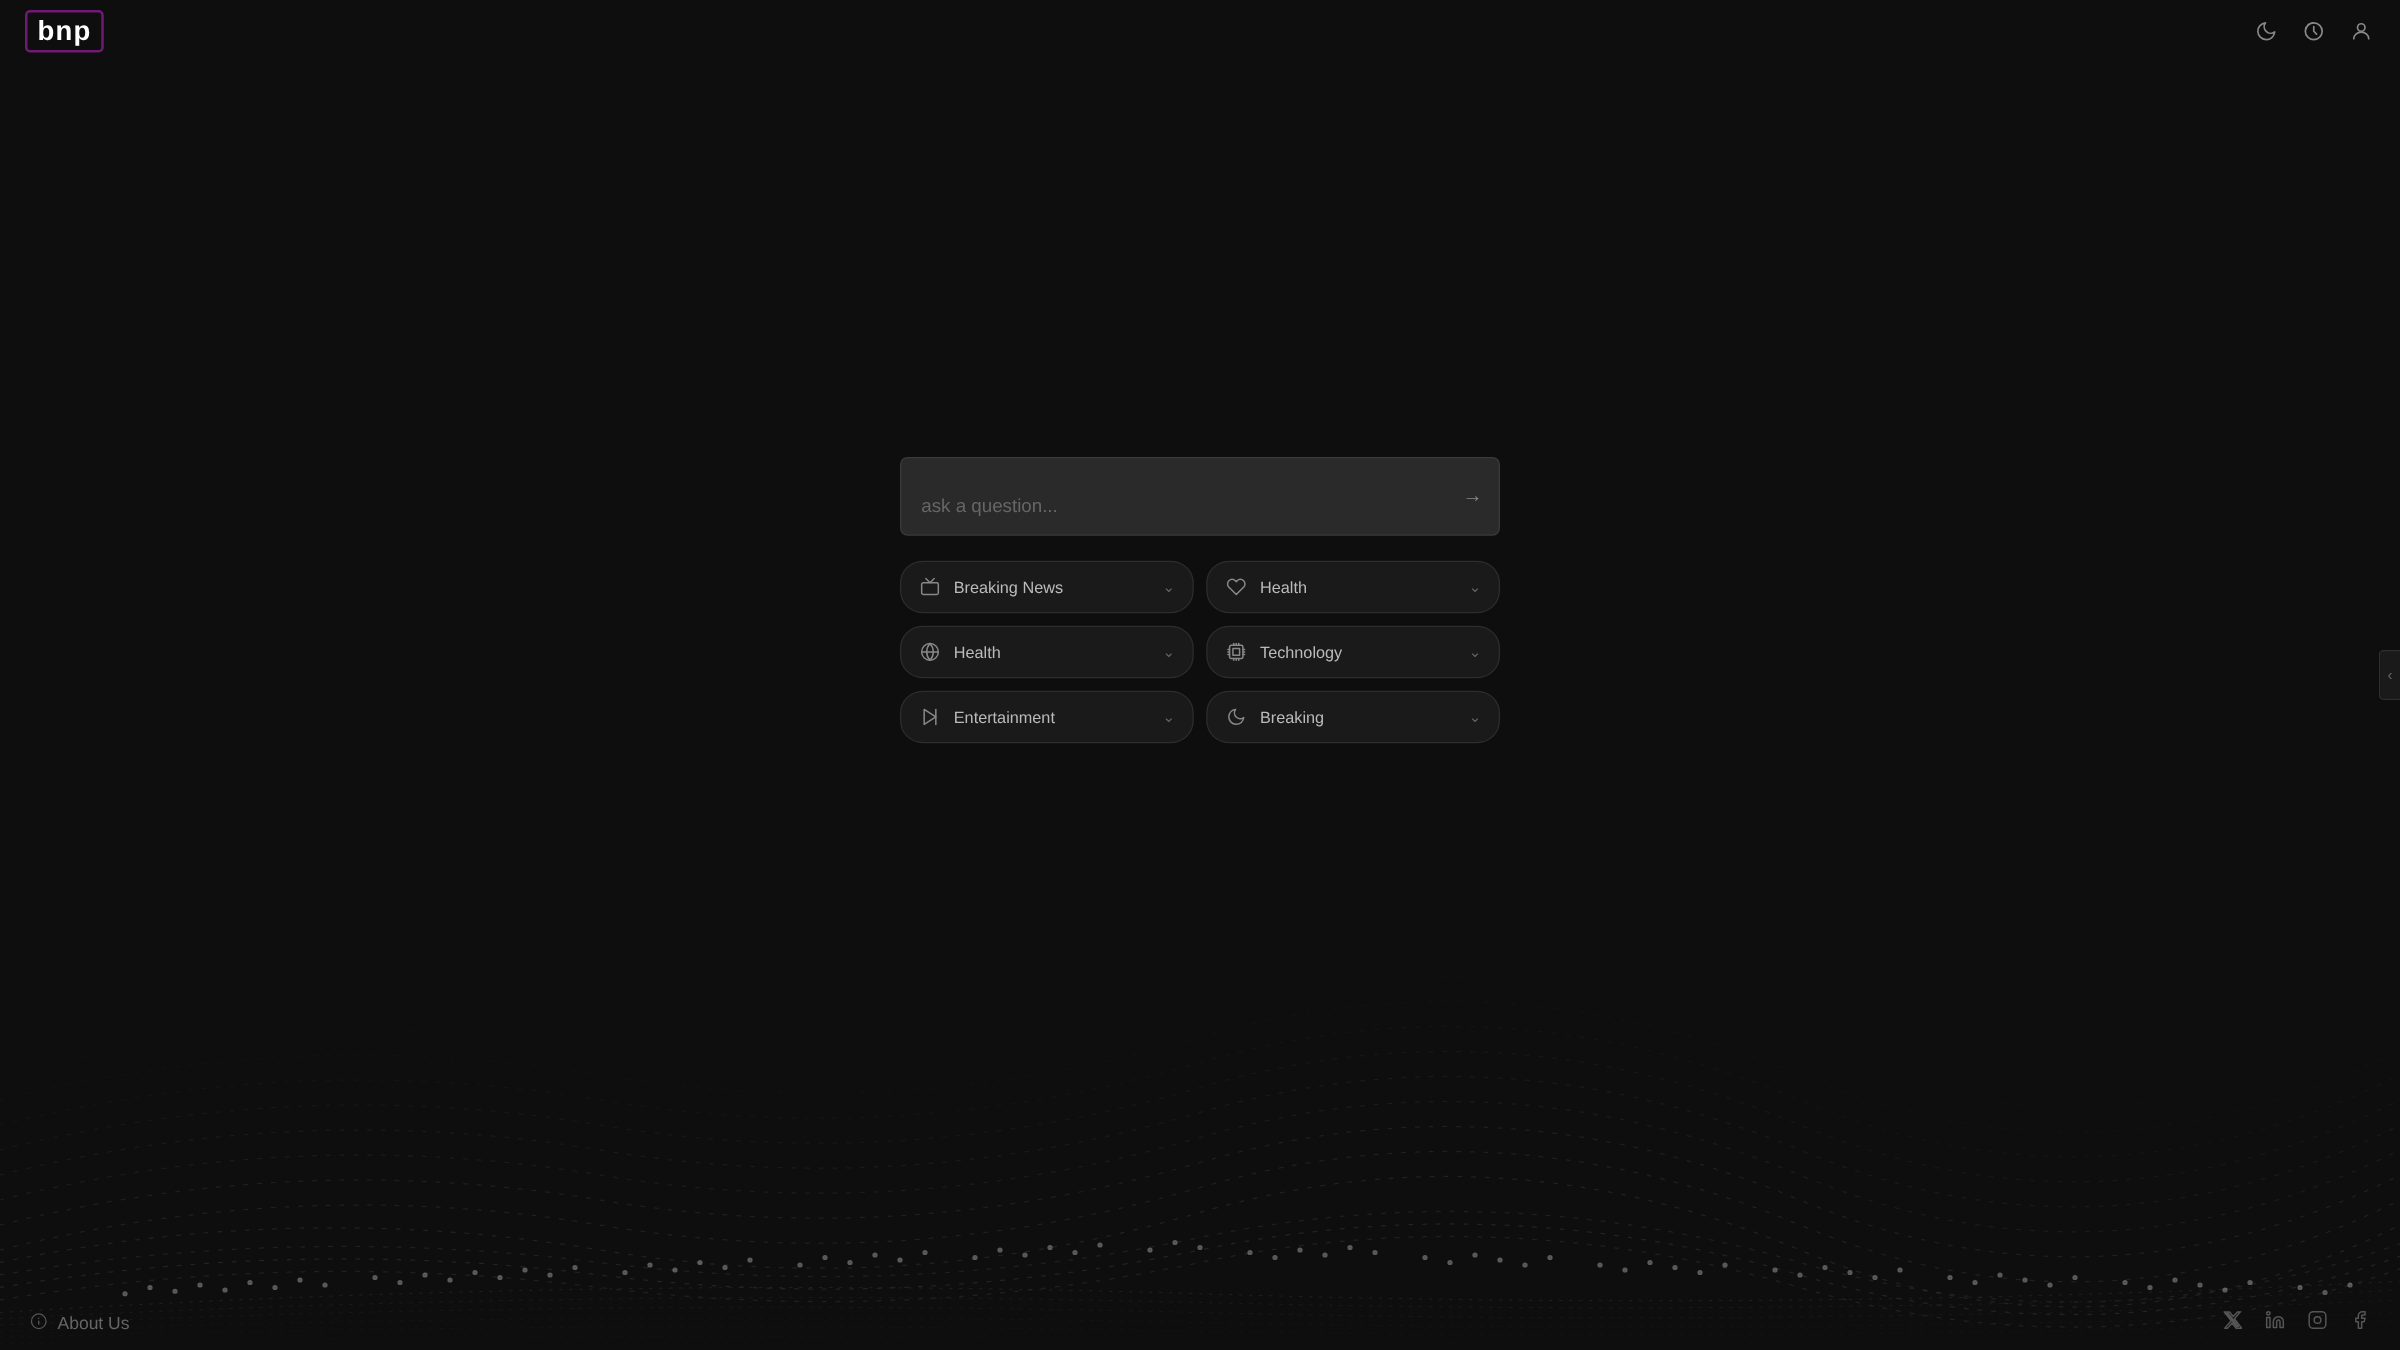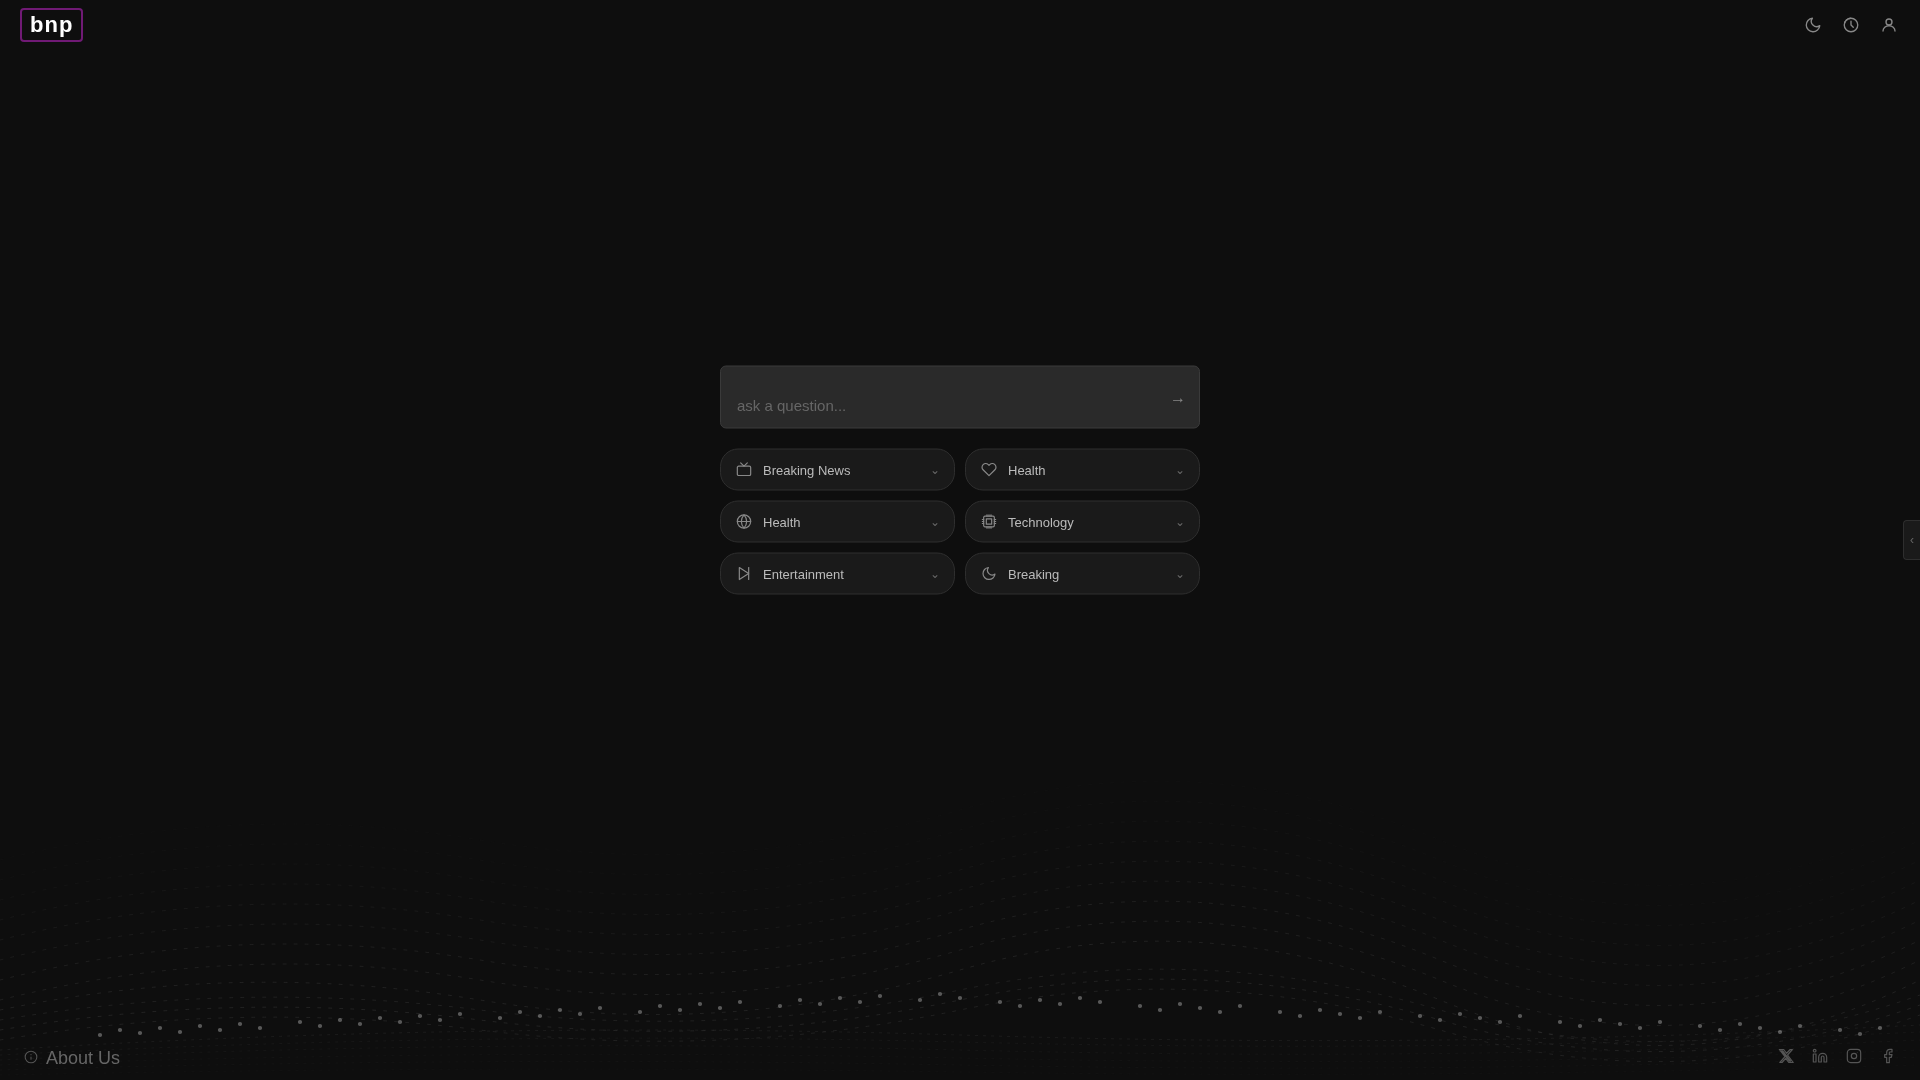--- a/index.html
+++ b/index.html
@@ -188,21 +188,21 @@
       justify-content: space-between;
       padding: 0 24px;
       z-index: 10;
     }
 
     .footer-left {
       display: flex;
       align-items: center;
       gap: 8px;
       color: #666;
-      font-size: 18px;
+      font-size: 14px;
       cursor: pointer;
     }
 
     .footer-left-icon {
       font-size: 14px;
       color: #555;
     }
 
     .footer-right {
       display: flex;

